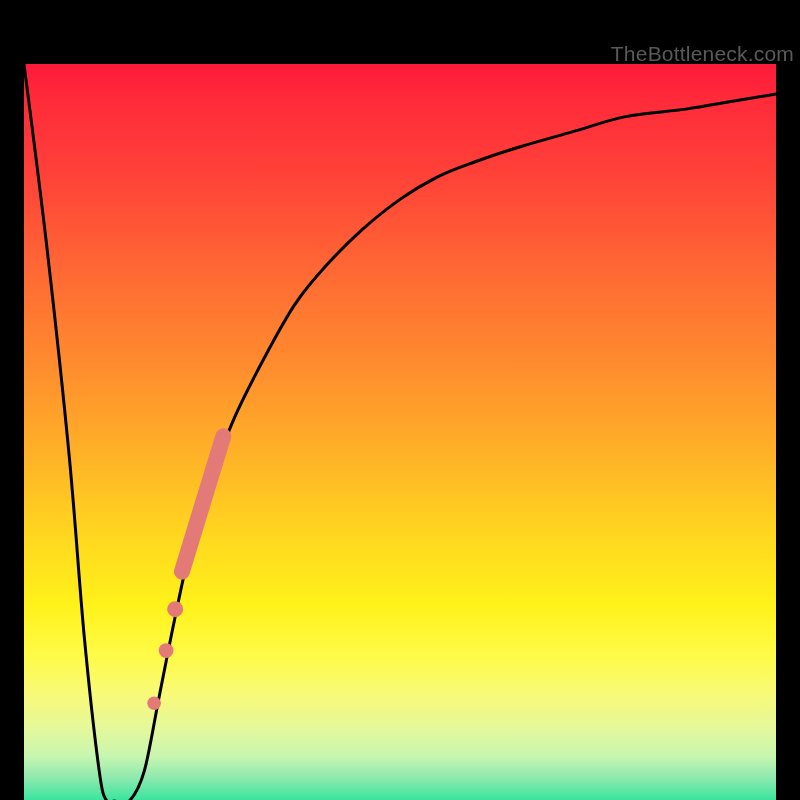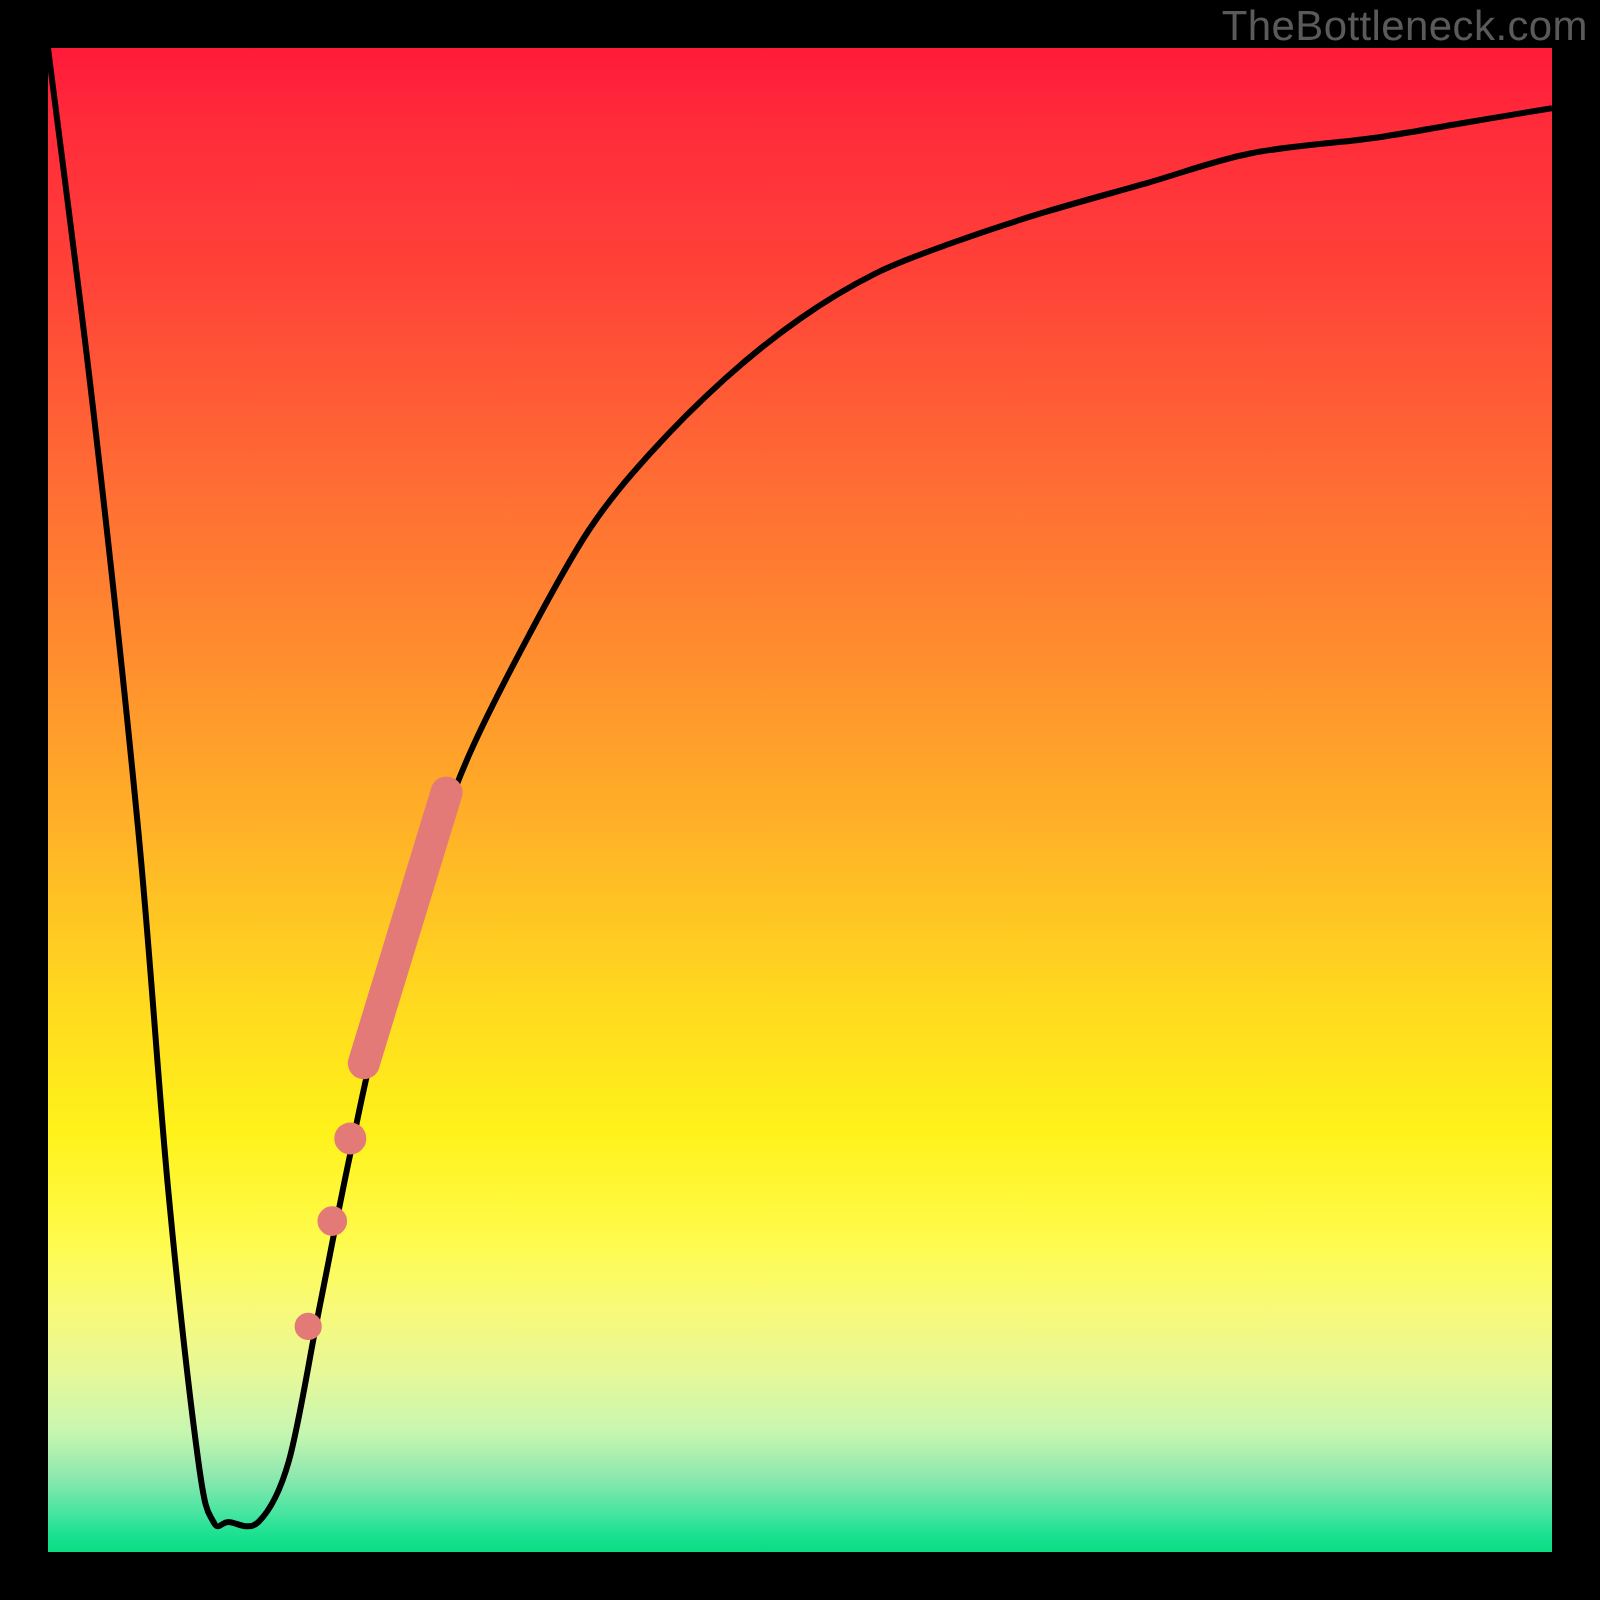--- a/index.html
+++ b/index.html
@@ -8,20 +8,21 @@
     width: 800px;
     height: 800px;
     overflow: hidden;
     background: #000;
   }
   .frame {
     position: relative;
     width: 800px;
     height: 620px;
     box-sizing: border-box;
+    margin-top: 40px;
   }
   .plot-area {
     position: absolute;
     left: 24px;
     top: 24px;
     width: 752px;
     height: 752px;
     overflow: hidden;
   }
   .gradient-bg {

